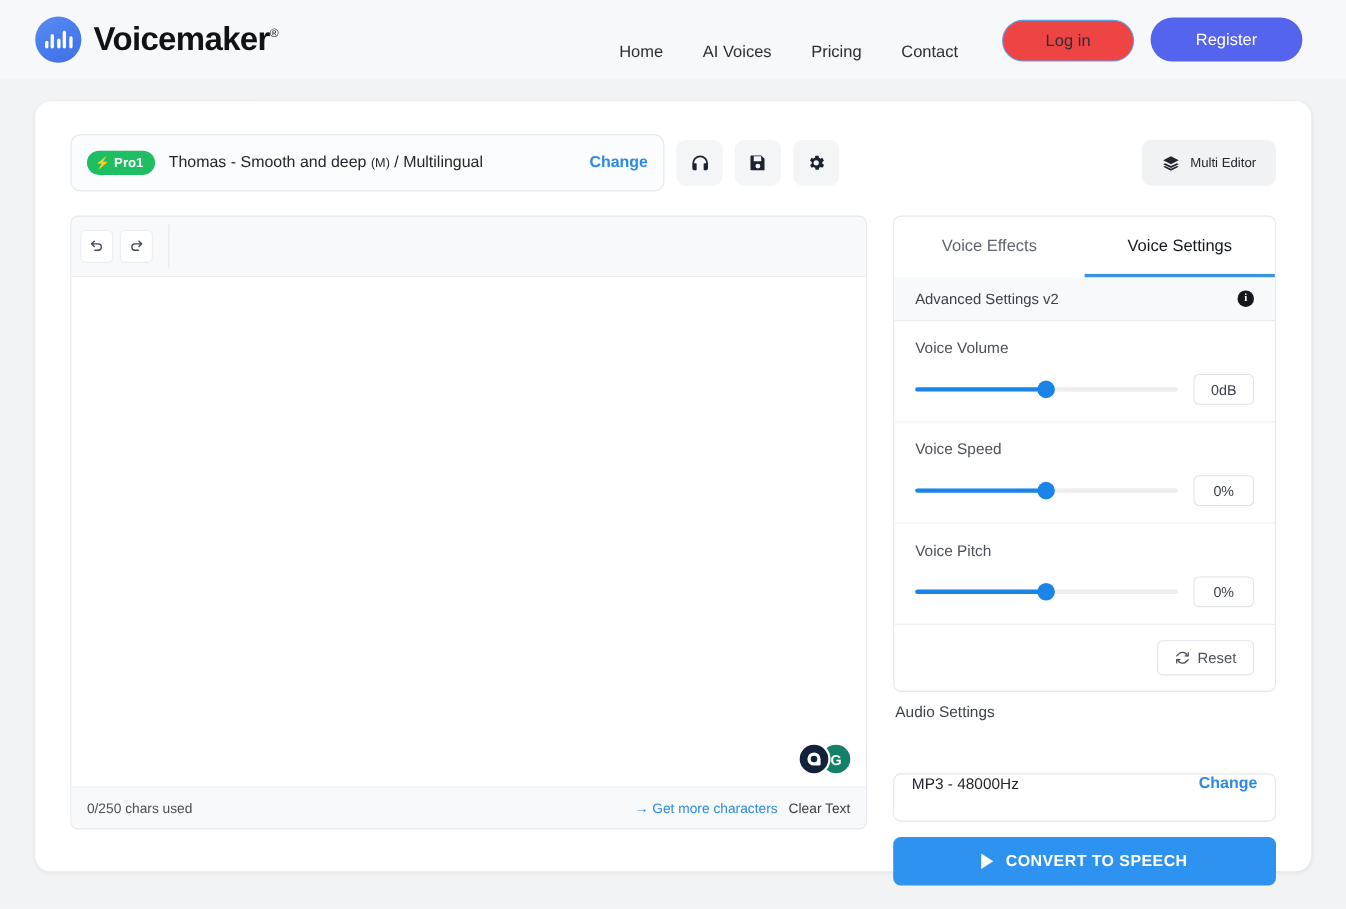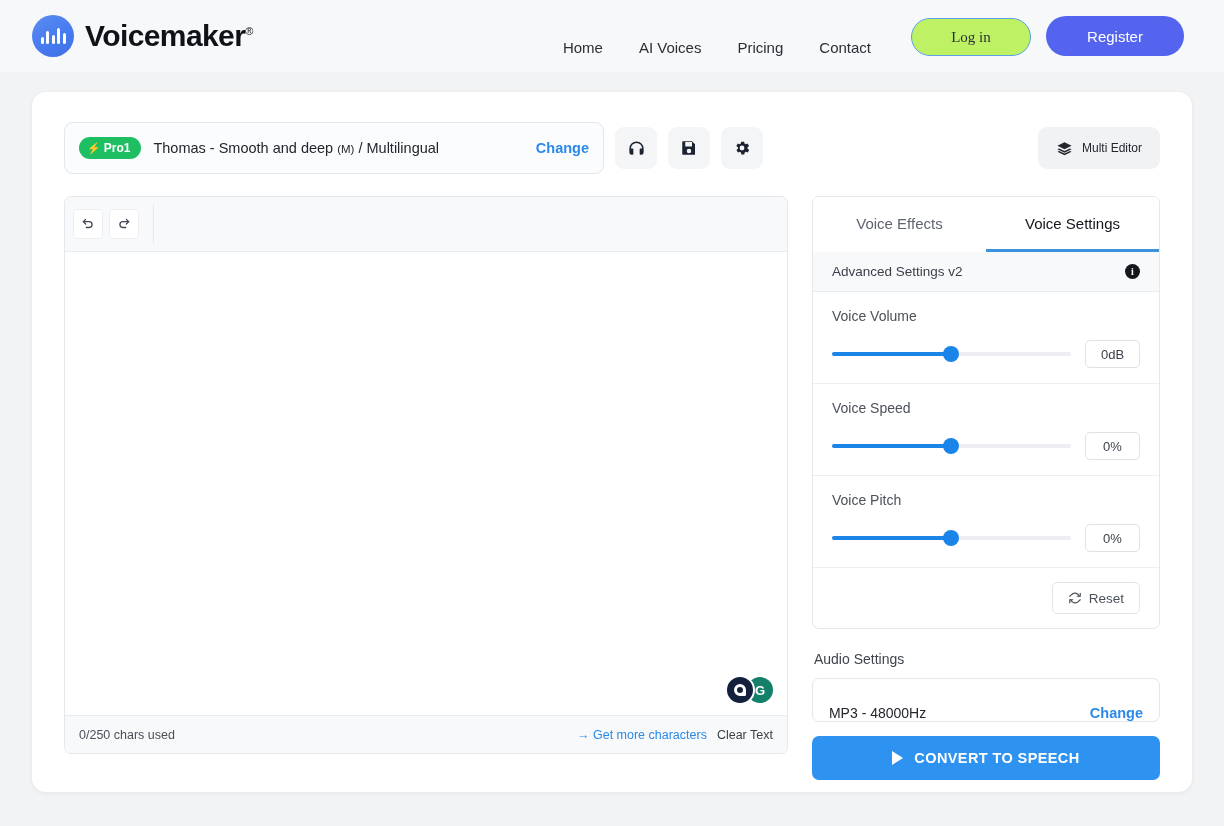--- a/index.html
+++ b/index.html
@@ -39,23 +39,23 @@
   .brand-reg { font-size: 11px; vertical-align: super; font-weight: normal; color: #111217; }
 
   .nav { margin-left: auto; display: flex; align-items: flex-end; gap: 0; }
   .nav-link {
     font-size: 15px; color: #2b2f36; padding: 0 18px;
     text-decoration: none; cursor: pointer; white-space: nowrap;
   }
   .btn-login {
     margin-left: 22px;
     width: 120px; height: 38px; border-radius: 19px;
-    border: 1px solid #5aa0e8; background: #bef264; color: #2b2f36;
+    border: 1px solid #5aa0e8; background: #ef4444; color: #2b2f36;
     font-size: 15px; cursor: pointer;
-    font-family: Liberation Serif, serif;
+    font-family: Liberation Sans, sans-serif;
   }
   .btn-register {
     margin-left: 15px;
     width: 138px; height: 40px; border-radius: 20px;
     border: none; background: #5464ef; color: #fff;
     font-size: 15px; cursor: pointer;
     font-family: "Liberation Sans", sans-serif;
   }
 
   
@@ -202,25 +202,25 @@
     display: flex; align-items: center; justify-content: center;
     font-size: 13px; color: #3a3f48; background: #fff;
   }
   .reset-row { padding: 14px 19px; display: flex; justify-content: flex-end; }
   .reset-btn {
     height: 32px; padding: 0 15px; border: 1px solid #e0e4e9; border-radius: 5px;
     background: #fff; display: flex; align-items: center; gap: 7px;
     font-size: 13.5px; color: #4b5059; cursor: pointer;
     font-family: "Liberation Sans", sans-serif;
   }
-  .audio-heading { font-size: 14px; color: #3f444c; margin: 22px 0 11px 2px; }
+  .audio-heading { font-size: 14px; color: #3f444c; margin: 10px 0 11px 2px; }
   .audio-box {
     height: 44px; border: 1px solid #e4e7ec; border-radius: 7px;
-    display: flex; align-items: flex-end; padding: 0 16px; background: #fff;
-    font-size: 14px; color: #23262c;
+    display: flex; align-items: flex-start; padding: 0 16px; background: #fff;
+    font-size: 14px; color: #23262c; margin-top: 37px;
   }
   .convert-btn {
     margin-top: 14px; height: 44px; border: none; border-radius: 7px;
     background: #2e93f0; color: #fff; cursor: pointer;
     display: flex; align-items: center; justify-content: center; gap: 11px;
     font-size: 14.5px; font-weight: bold; letter-spacing: .4px;
     font-family: "Liberation Sans", sans-serif;
   }
   .play-tri {
     width: 0; height: 0;

